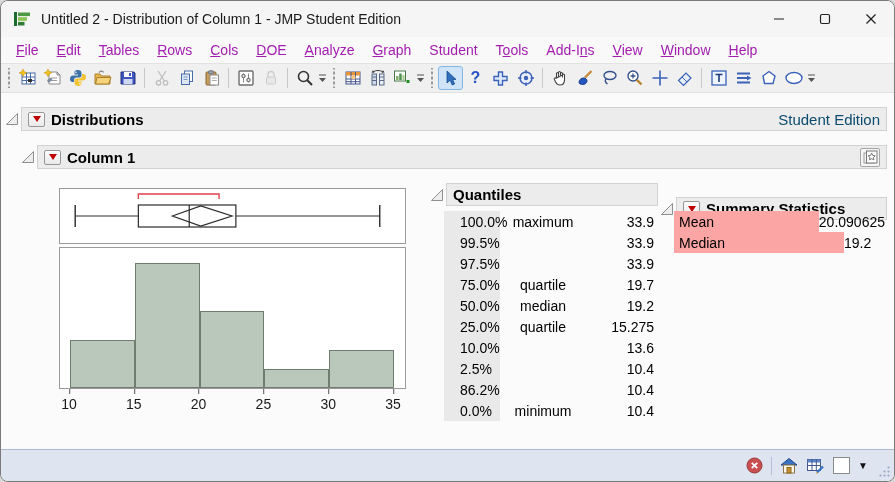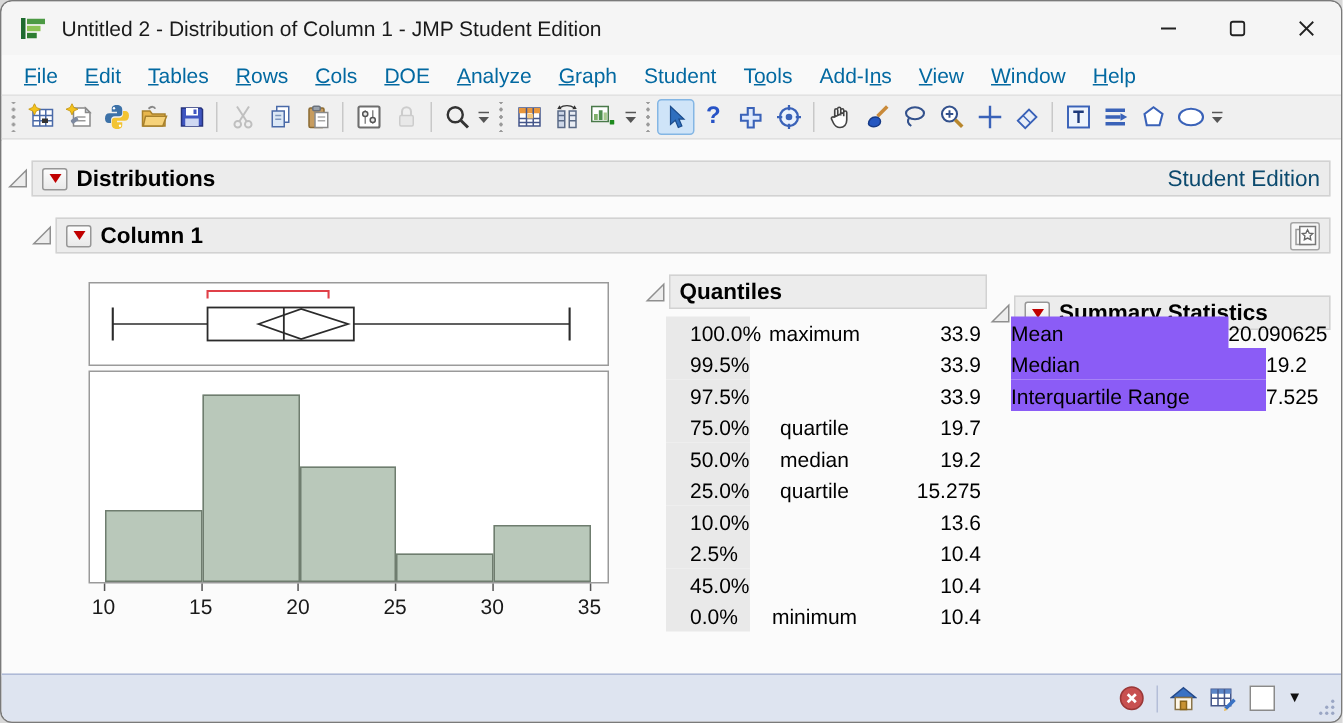--- a/index.html
+++ b/index.html
@@ -11,21 +11,21 @@
   
   #titlebar { position:absolute; top:0; left:0; right:0; height:36px; background:#f5f5f5;
     display:flex; align-items:center; }
   #titlebar .app-icon { margin:0 10px 0 12px; width:18px; height:18px; }
   #titlebar .title { font-size:14px; color:#1a1a1a; }
   #win-controls { margin-left:auto; display:flex; height:100%; }
   .win-btn { width:46px; height:100%; display:flex; align-items:center; justify-content:center; }
   
   #menubar { position:absolute; top:36px; left:0; right:0; height:26px; background:#f9f9f9;
     display:flex; align-items:center; padding-left:6px; }
-  .menu-item { display:inline-block; font-size:14px; color:#0369a1; padding:3px 9px; cursor:default; }
+  .menu-item { display:inline-block; font-size:14px; color:#a21caf; padding:3px 9px; cursor:default; }
   .menu-item u { text-decoration:underline; }
   
   #toolbar { position:absolute; top:62px; left:0; right:0; height:30px; background:#f0f0f0;
     border-top:1px solid #e2e2e2; border-bottom:1px solid #e0e0e0;
     display:flex; align-items:center; padding-left:2px; }
   .drag-handle { width:6px; height:20px; margin:0 3px;
     background-image:radial-gradient(#9a9a9a 1px, transparent 1.2px);
     background-size:4px 5px; background-repeat:repeat-y; background-position:center; }
   .tsep { width:1px; height:20px; background:#c8c8c8; margin:0 4px; }
   .tbtn { width:25px; height:24px; display:flex; align-items:center; justify-content:center;
@@ -57,21 +57,21 @@
   #x-axis { position:absolute; left:58px; top:295px; width:347px; height:22px; }
   #x-axis .tick { position:absolute; top:0; transform:translateX(-50%); font-size:14px; color:#1a1a1a;
     padding-top:7px; }
   #x-axis .tick::before { content:''; position:absolute; top:0; left:50%; width:1px; height:5px; background:#555; }
   
   .panel-rows { position:absolute; font-size:14px; color:#000; }
   .q-row, .s-row { display:flex; height:21px; align-items:center; }
   .q-pct { width:56px; background:#e9e9e9; padding-left:16px; align-self:stretch; display:flex; align-items:center; }
   .q-label { width:86px; text-align:center; }
   .q-value { flex:1; text-align:right; padding-right:4px; }
-  .s-label { width:170px; background:#8b5cf6; align-self:stretch; display:flex; align-items:center; }
+  .s-label { width:170px; background:#fca5a5; padding-left:5px; align-self:stretch; display:flex; align-items:center; }
   .s-value { flex:1; text-align:left; padding-right:2px; }
   
   #statusbar { position:absolute; left:0; right:0; bottom:0; height:32px; background:#dee4f0;
     border-top:1px solid #aeb9d6; display:flex; align-items:center; }
   #status-right { margin-left:auto; display:flex; align-items:center; gap:8px; padding-right:26px; }
   .ssep { width:1px; height:18px; background:#b4bed8; }
   .swatch { width:17px; height:17px; background:#ffffff; border:1px solid #8a8a8a; }
   .caret { font-size:10px; color:#111; }
   #resize-grip { position:absolute; right:3px; bottom:3px; }
 </style>
@@ -485,21 +485,21 @@
           <span class="q-pct">10.0%</span>
           <span class="q-label"></span>
           <span class="q-value">13.6</span>
         </div>
       <div class="q-row">
           <span class="q-pct">2.5%</span>
           <span class="q-label"></span>
           <span class="q-value">10.4</span>
         </div>
       <div class="q-row">
-          <span class="q-pct">45.0%</span>
+          <span class="q-pct">86.2%</span>
           <span class="q-label"></span>
           <span class="q-value">10.4</span>
         </div>
       <div class="q-row">
           <span class="q-pct">0.0%</span>
           <span class="q-label">minimum</span>
           <span class="q-value">10.4</span>
         </div>
     </div>
 
@@ -515,24 +515,20 @@
       </div>
     </div>
     <div class="panel-rows" style="left:673px; top:117px; width:213px;">
       <div class="s-row">
           <span class="s-label">Mean</span>
           <span class="s-value">20.090625</span>
         </div>
       <div class="s-row">
           <span class="s-label">Median</span>
           <span class="s-value">19.2</span>
-        </div>
-      <div class="s-row">
-          <span class="s-label">Interquartile Range</span>
-          <span class="s-value">7.525</span>
         </div>
     </div>
   </div>
 
   <div id="statusbar">
     <div id="status-right">
       <svg width="17" height="17" viewBox="0 0 17 17">
         <circle cx="8.5" cy="8.5" r="7.5" fill="#c85050" stroke="#9a3838"></circle>
         <line x1="5.8" y1="5.8" x2="11.2" y2="11.2" stroke="#fff" stroke-width="1.8"></line>
         <line x1="11.2" y1="5.8" x2="5.8" y2="11.2" stroke="#fff" stroke-width="1.8"></line>

